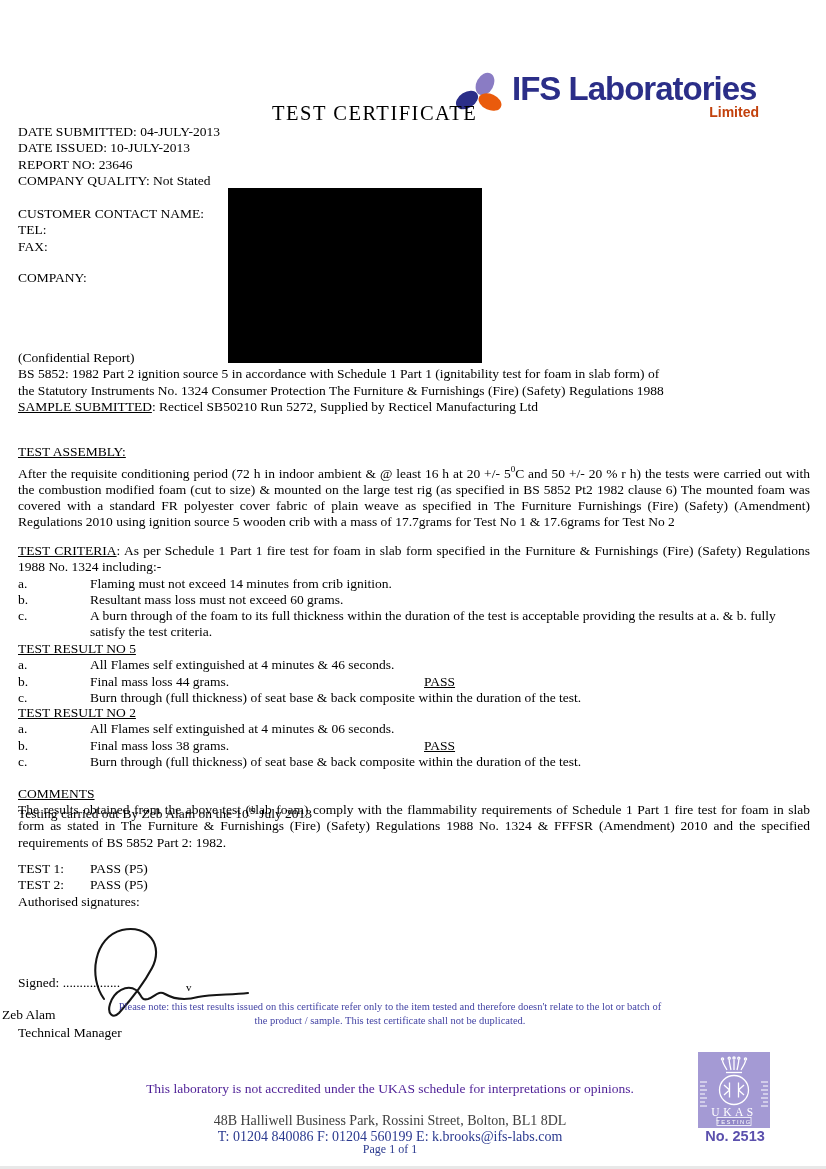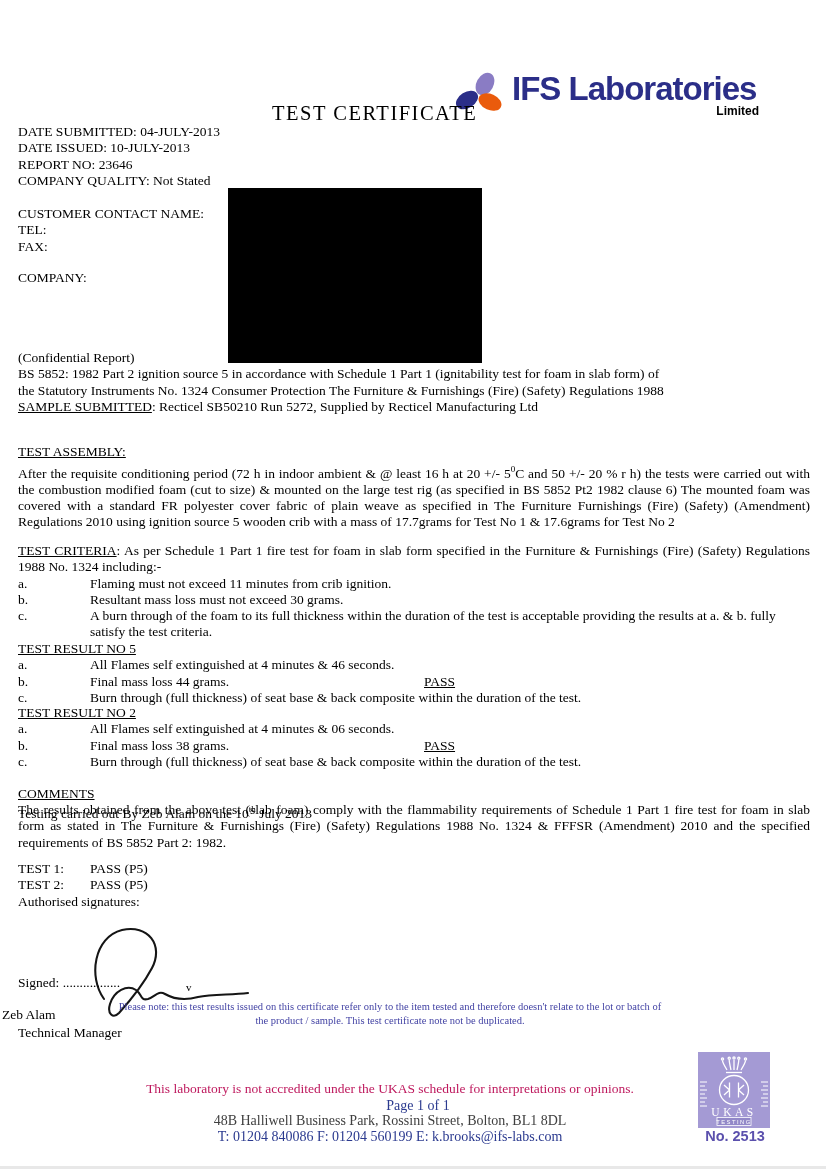--- a/index.html
+++ b/index.html
@@ -8,21 +8,21 @@
     font-family:"Liberation Serif", serif;color:#000;overflow:hidden;
   }
   .abs{position:absolute;}
   .body-text{font-size:13.5px;line-height:16.3px;}
   .just{text-align:justify;}
   .u{text-decoration:underline;}
   #title{left:272px;top:102px;font-size:20.5px;letter-spacing:1.5px;}
   #logo-name{left:512px;top:70px;font-family:"Liberation Sans",sans-serif;font-weight:bold;
     font-size:33px;letter-spacing:-1px;color:#2b2e88;}
   #logo-limited{right:67px;top:104px;font-family:"Liberation Sans",sans-serif;font-weight:bold;
-    font-size:12px;color:#000000;}
+    font-size:14px;color:#c2410c;}
   #logo-mark{left:452px;top:70px;}
   #meta{left:18px;top:124px;}
   #contact{left:18px;top:206px;}
   #company-row{left:18px;top:270px;}
   #redaction{left:228px;top:188px;width:254px;height:175px;background:#000;}
   #firetest{left:18px;top:350px;width:792px;}
   #assembly-heading{left:18px;top:444px;}
   #assembly-body{left:18px;top:461px;width:792px;}
   #criteria{left:18px;top:543px;width:792px;}
   .item{display:flex;}
@@ -36,22 +36,22 @@
   #comments-heading{left:18px;top:786px;}
   #comments-body{left:18px;top:802px;width:792px;}
   #verdicts{left:18px;top:861px;}
   #sig-svg{left:80px;top:923px;}
   #signed-line{left:18px;top:975px;}
   #sig-check{left:186px;top:981px;font-size:11px;}
   #sig-name{left:2px;top:1007px;}
   #sig-role{left:18px;top:1025px;}
   .footer-center{left:0;top:0;width:780px;text-align:center;}
   #footer-note{top:1000px;font-size:10.5px;line-height:14px;color:#4343a4;}
-  #footer-accred{top:1081px;font-size:13.5px;color:#be185d;}
-  #footer-page{top:1098px;font-size:14px;color:#2b3a8f;margin-left:28px;}
+  #footer-accred{top:1081px;font-size:13.5px;color:#4c1d95;}
+  #footer-page{top:1142px;font-size:12px;color:#2b3a8f;}
   #footer-address{top:1113px;font-size:14px;color:#404040;}
   #footer-contact{top:1129px;font-size:14px;color:#2b3a8f;}
   #ukas-badge{left:698px;top:1052px;}
   #ukas-number{left:692px;top:1128px;width:86px;text-align:center;
     font-family:"Liberation Sans",sans-serif;font-weight:bold;font-size:14.5px;color:#5b50ad;}
   sup{font-size:9px;}
 </style>
 </head>
 <body>
 
@@ -92,25 +92,25 @@
 
   <div id="assembly-heading" class="abs body-text">
     <span class="u">TEST ASSEMBLY:</span>
   </div>
   <div id="assembly-body" class="abs body-text just"><span>After the requisite conditioning period (72 h in indoor ambient &amp; @ least 16 h at 20 +/- 5</span><sup>0</sup><span>C and 50 +/- 20 % r h) the tests were carried out with the combustion modified foam (cut to size) &amp; mounted on the large test rig (as specified in BS 5852 Pt2 1982 clause 6) The mounted foam was covered with a standard FR polyester cover fabric of plain weave as specified in The Furniture Furnishings (Fire) (Safety) (Amendment) Regulations 2010 using ignition source 5 wooden crib with a mass of 17.7grams for Test No 1 &amp; 17.6grams for Test No 2</span></div>
 
   <div id="criteria" class="abs body-text">
     <div class="just"><span class="u">TEST CRITERIA</span><span>: As per Schedule 1 Part 1 fire test for foam in slab form specified in the Furniture  &amp; Furnishings (Fire) (Safety) Regulations 1988 No. 1324 including:-</span></div>
     <div class="item">
       <span class="item-label">a.</span>
-      <span class="item-text">Flaming must not exceed 11 minutes from crib ignition.</span>
+      <span class="item-text">Flaming must not exceed 14 minutes from crib ignition.</span>
     </div>
     <div class="item">
       <span class="item-label">b.</span>
-      <span class="item-text">Resultant mass loss must not exceed 30 grams.</span>
+      <span class="item-text">Resultant mass loss must not exceed 60 grams.</span>
     </div>
     <div class="item">
       <span class="item-label">c.</span>
       <span class="item-text" style="max-width:698px">A burn through of the foam to its full thickness within the duration of the test is acceptable providing the results at a. &amp; b. fully satisfy the test criteria.</span>
     </div>
   </div>
 
   <div id="result1" class="abs body-text">
     <div><span class="u">TEST RESULT NO 5</span></div>
     <div class="item">
@@ -167,21 +167,21 @@
   <svg id="sig-svg" class="abs" width="200" height="95" viewBox="0 0 200 95">
     <path d="M24 76 C 8 54, 14 14, 42 7 C 68 1, 84 22, 72 45 C 63 62, 48 80, 39 90 C 33 96, 27 91, 30 81 C 34 68, 47 61, 56 67 C 62 71, 60 78, 68 76 C 75 74, 78 67, 85 71 C 92 75, 104 78, 118 74 C 132 71, 150 72, 168 70" fill="none" stroke="#151515" stroke-width="2.1" stroke-linecap="round"></path>
   </svg>
   <div id="signed-line" class="abs body-text">Signed: .................</div>
   <div id="sig-check" class="abs">v</div>
   <div id="sig-name" class="abs body-text">Zeb Alam</div>
   <div id="sig-role" class="abs body-text">Technical Manager</div>
 
   <div id="footer-note" class="abs footer-center">
     <div>Please note: this test results issued on this certificate refer only to the item tested and therefore doesn't relate to the lot or batch of</div>
-    <div>the product / sample. This test certificate note not be duplicated.</div>
+    <div>the product / sample. This test certificate shall not be duplicated.</div>
   </div>
   <div id="footer-accred" class="abs footer-center">This laboratory is not accredited under the UKAS schedule for interpretations or opinions.</div>
   <div id="footer-page" class="abs footer-center">Page 1 of 1</div>
   <div id="footer-address" class="abs footer-center">48B Halliwell Business Park, Rossini Street, Bolton, BL1 8DL</div>
   <div id="footer-contact" class="abs footer-center">T: 01204 840086 F: 01204 560199 E: k.brooks@ifs-labs.com</div>
 
   <svg id="ukas-badge" class="abs" width="72" height="76" viewBox="0 0 72 76">
     <rect x="0" y="0" width="72" height="76" fill="#a49ad4"></rect>
     <g stroke="#ffffff" stroke-width="1">
       <line x1="2" y1="30" x2="9" y2="30"></line>

